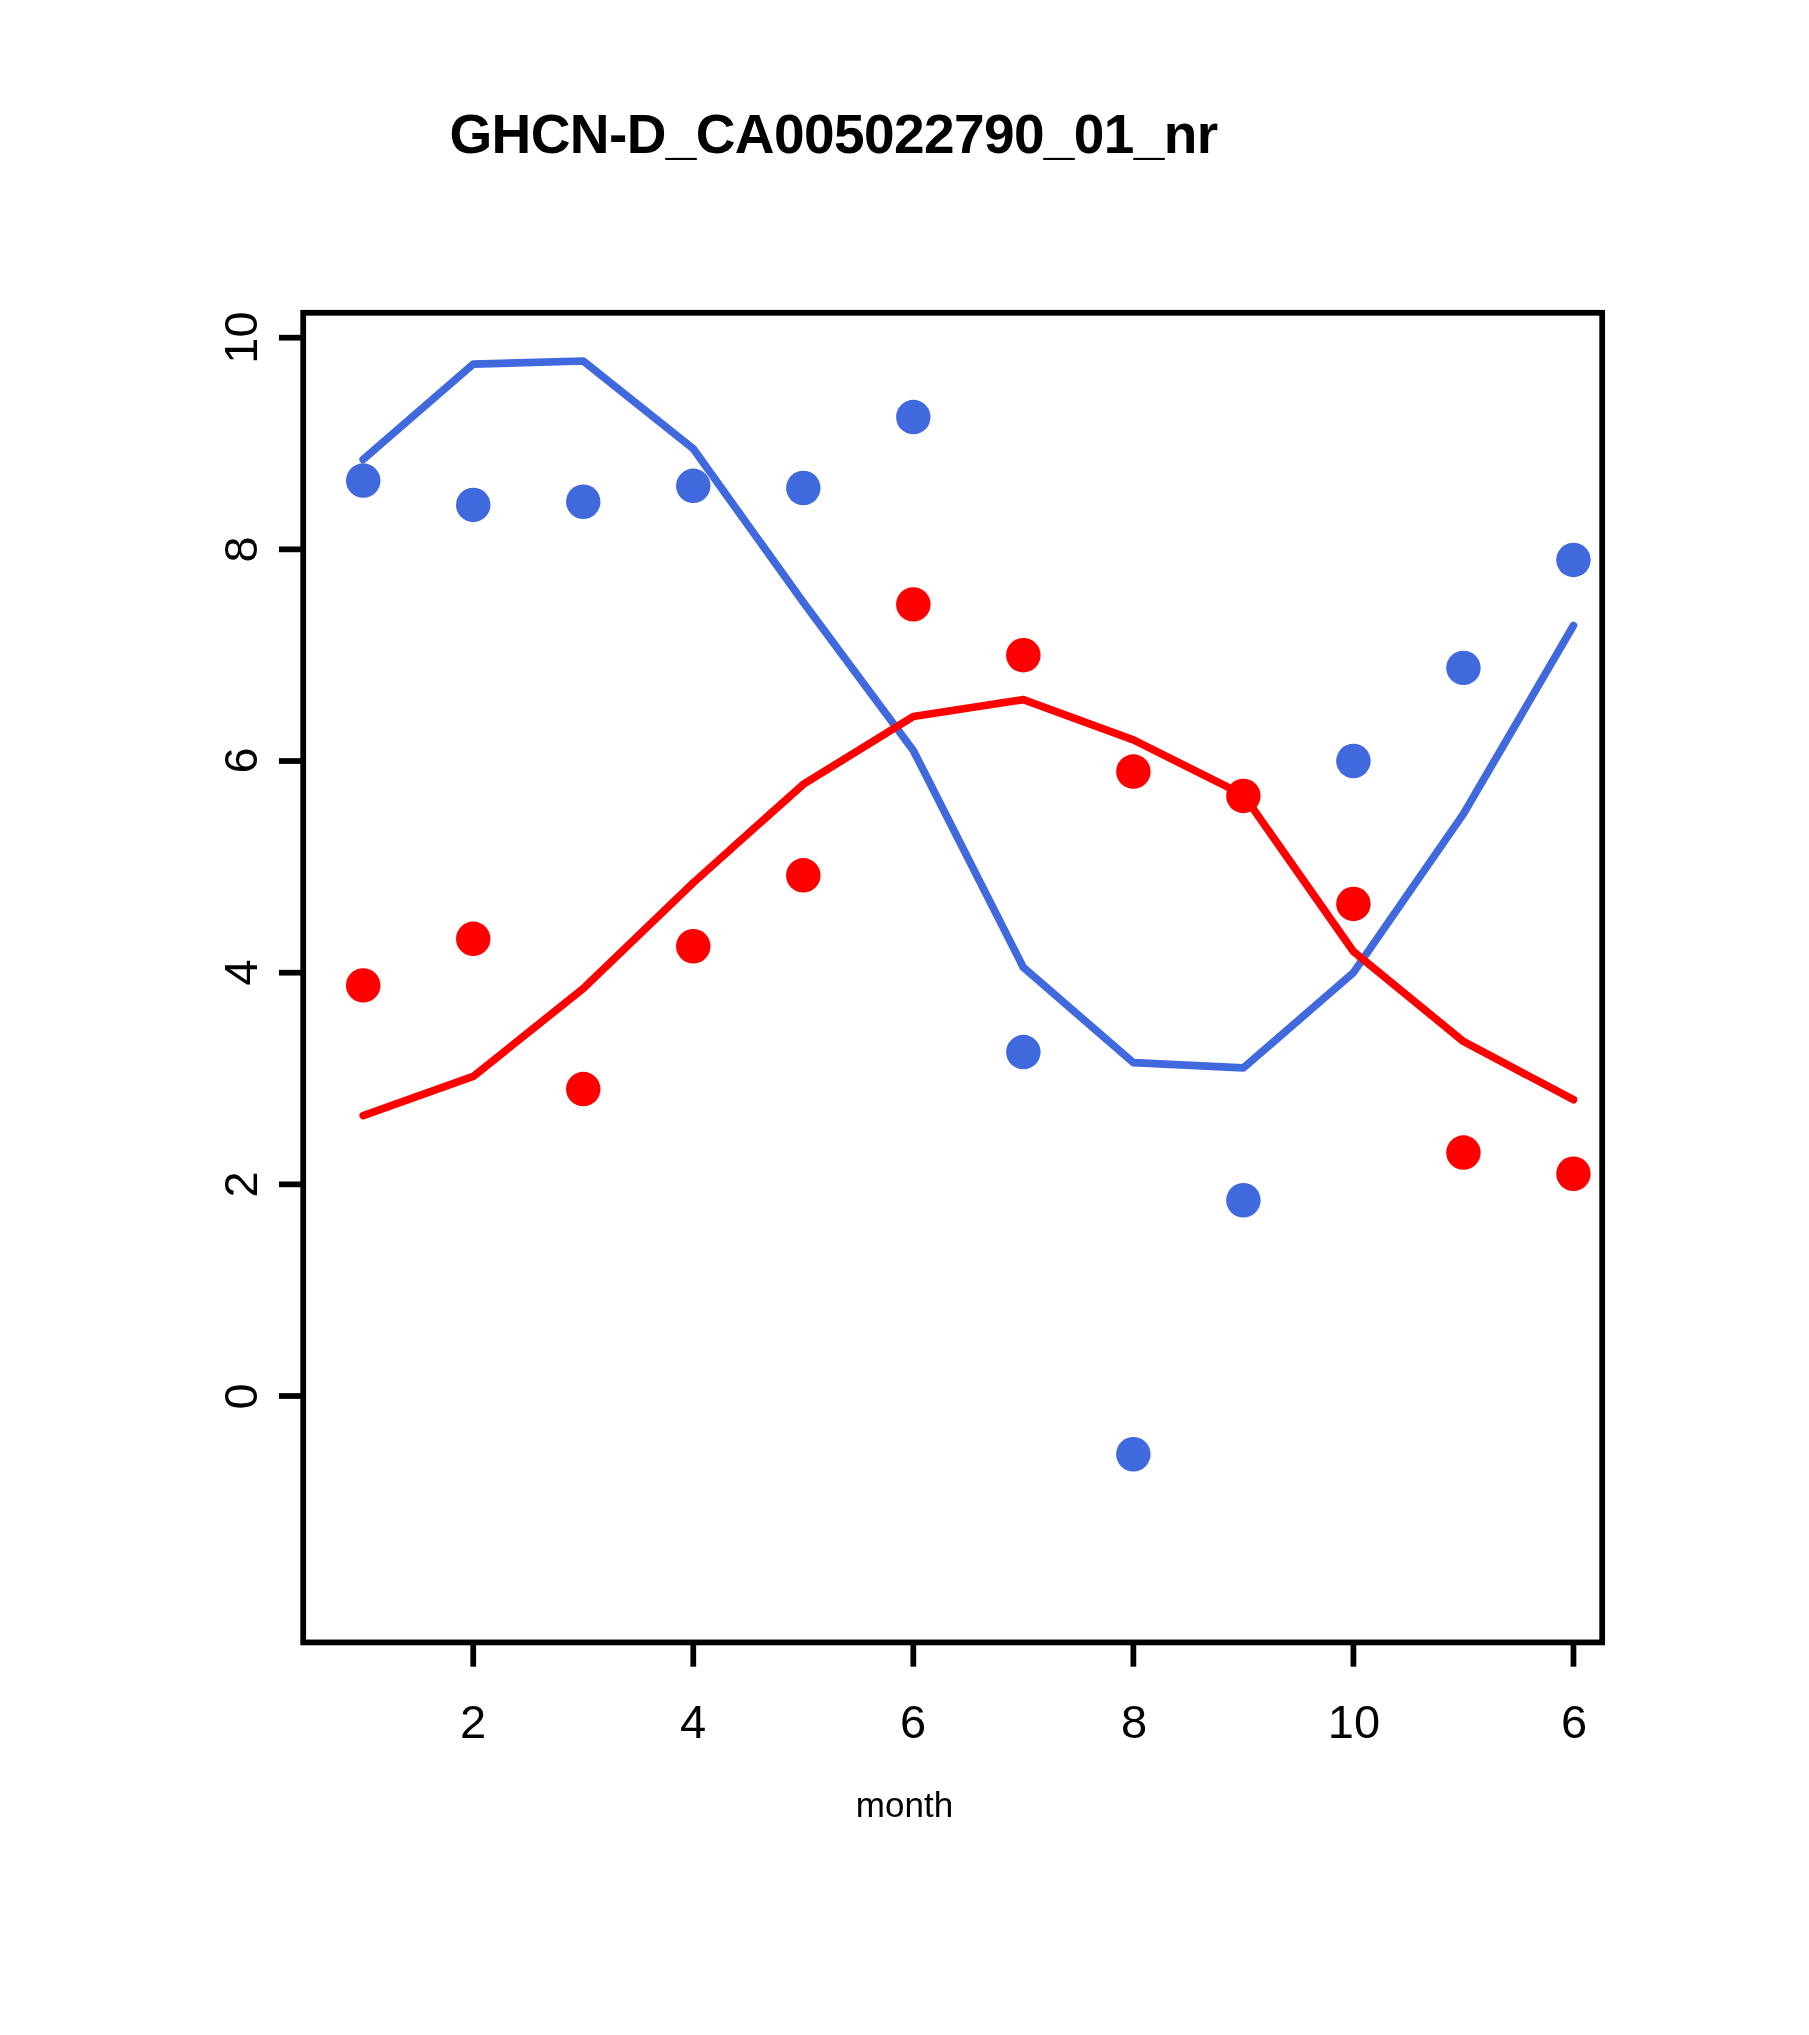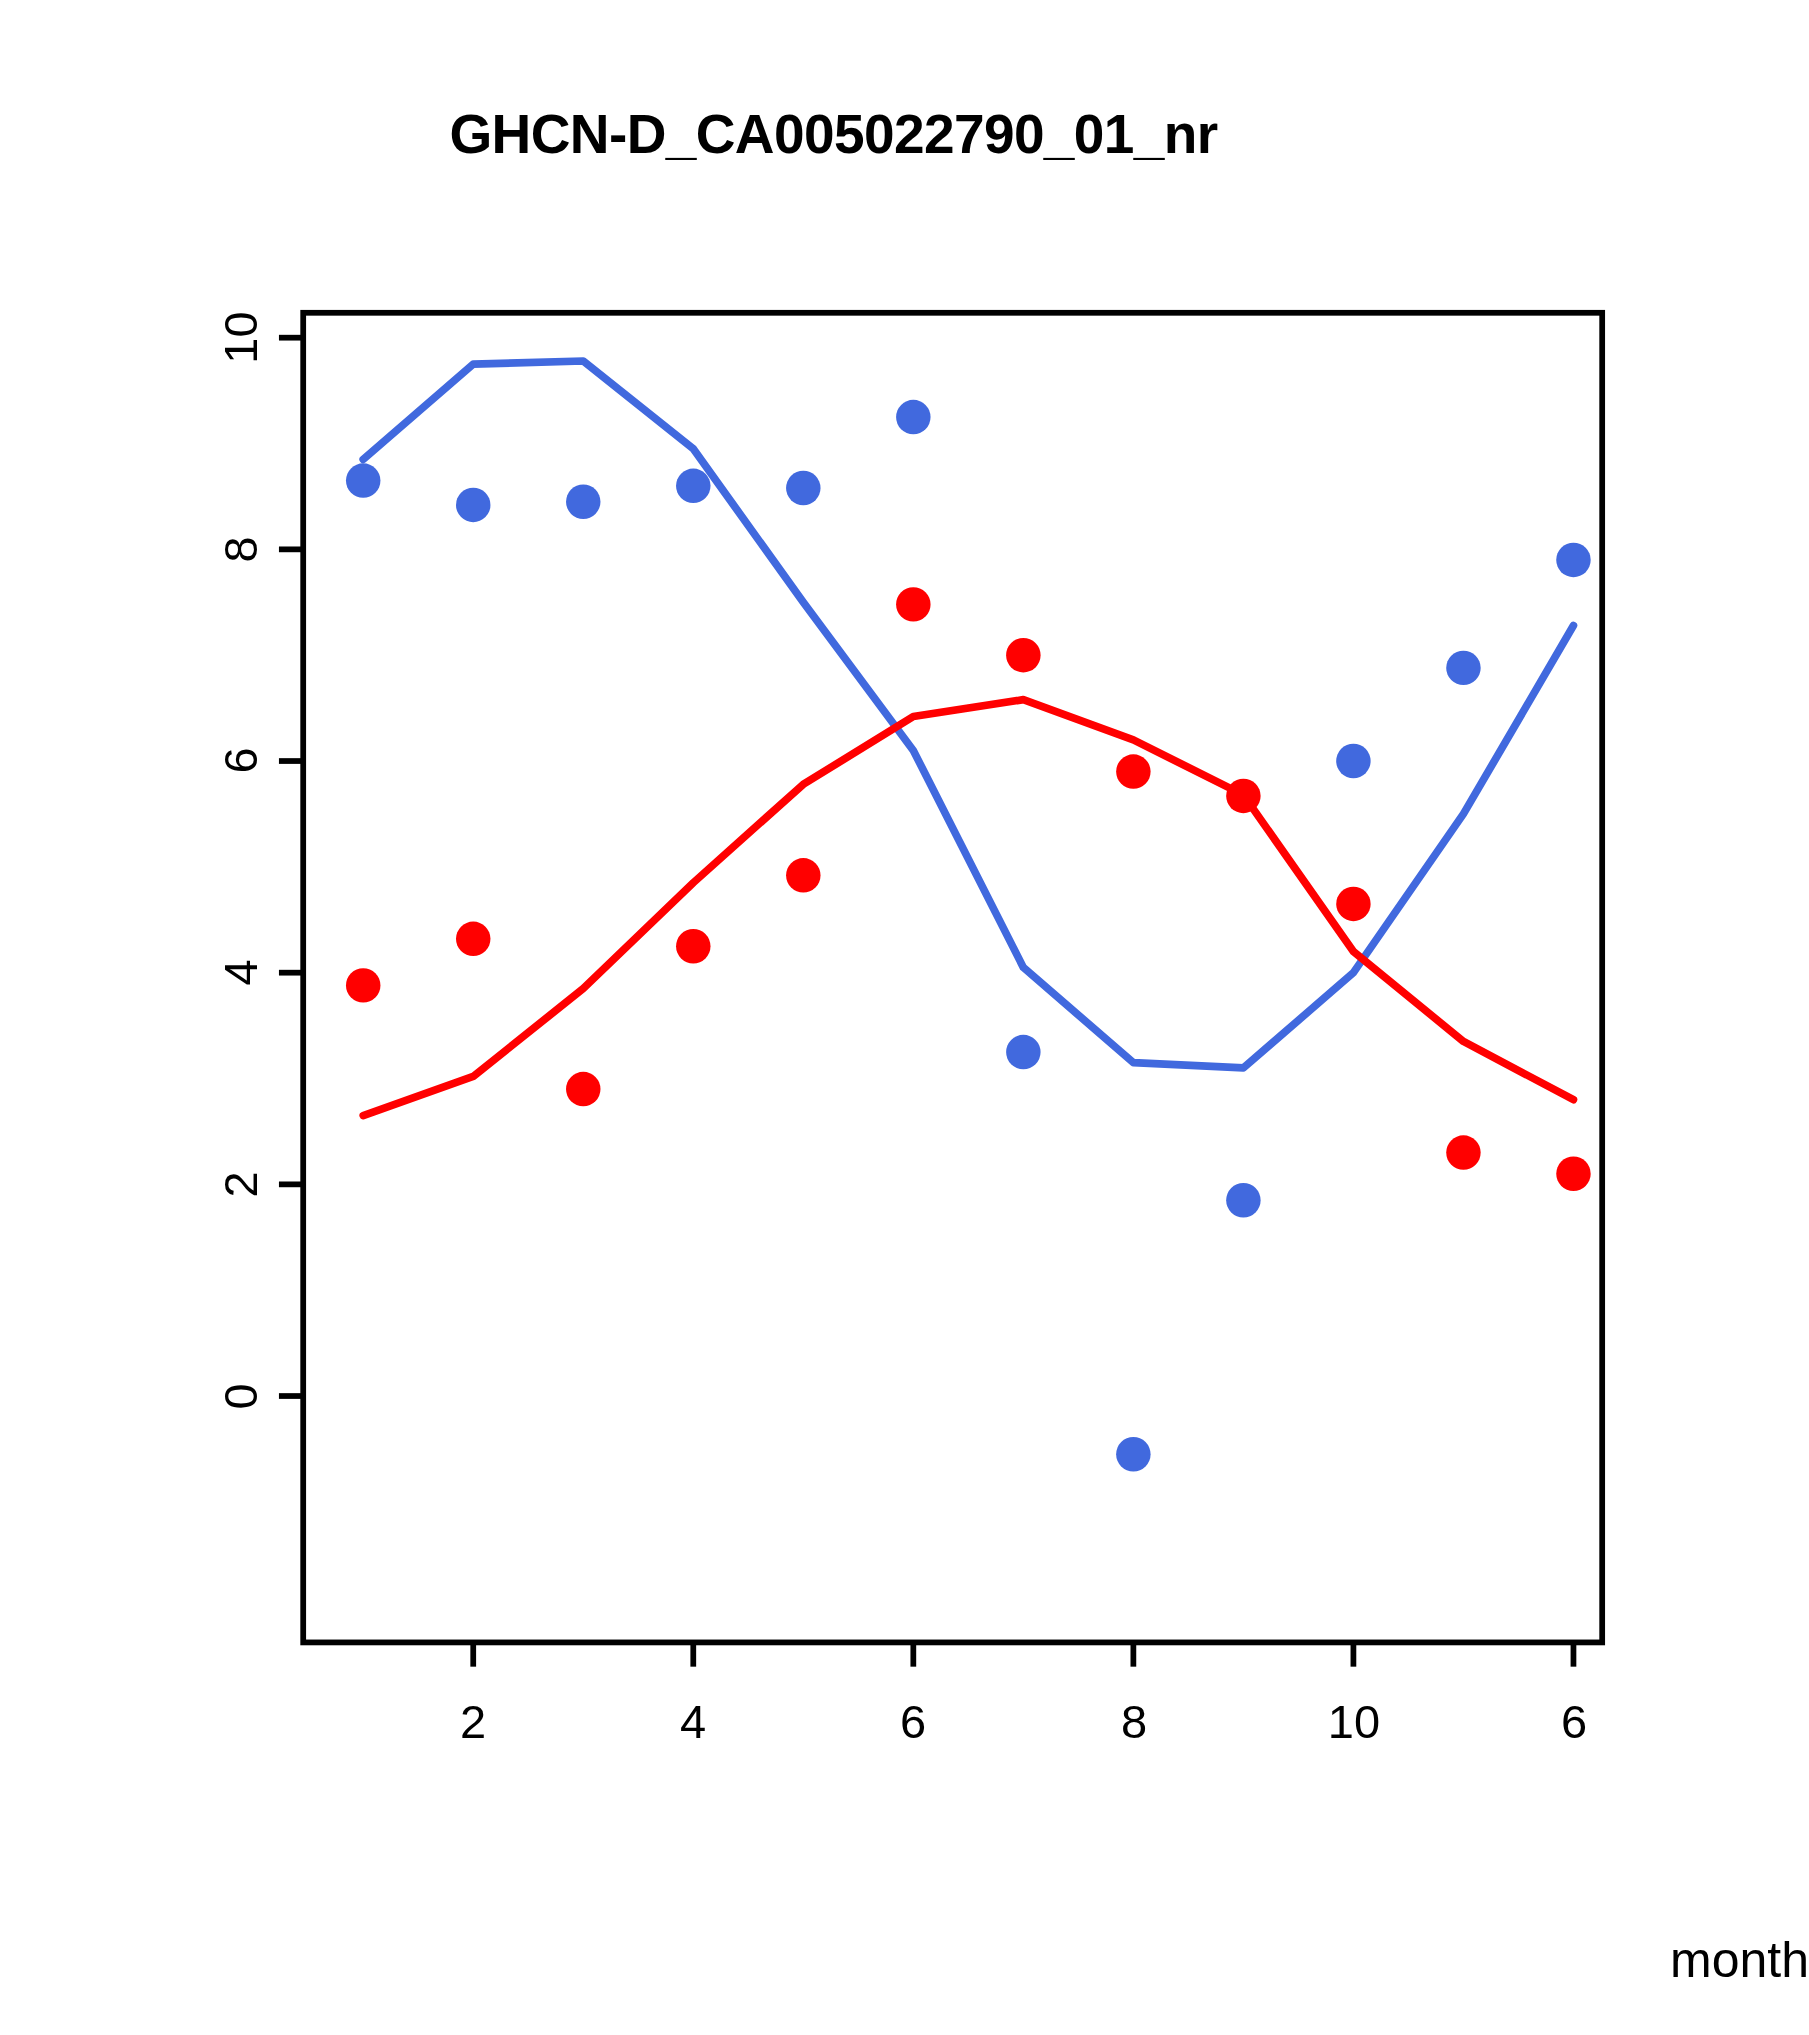--- a/index.html
+++ b/index.html
@@ -29,25 +29,25 @@
     font-family: "Liberation Sans", sans-serif;
     font-weight: bold;
     font-size: 55px;
     letter-spacing: -0.6px;
     color: #000000;
     white-space: nowrap;
   }
   #xlab {
     position: absolute;
     left: 0;
-    top: 1931px;
+    top: 1785px;
     width: 1809px;
-    text-align: right;
+    text-align: center;
     font-family: "Liberation Sans", sans-serif;
-    font-size: 50px;
+    font-size: 35px;
     color: #000000;
   }
   .axis-tick-label-x {
     position: absolute;
     font-family: "Liberation Sans", sans-serif;
     font-size: 47px;
     color: #000000;
     text-align: center;
     transform: translateX(-50%);
     white-space: nowrap;

